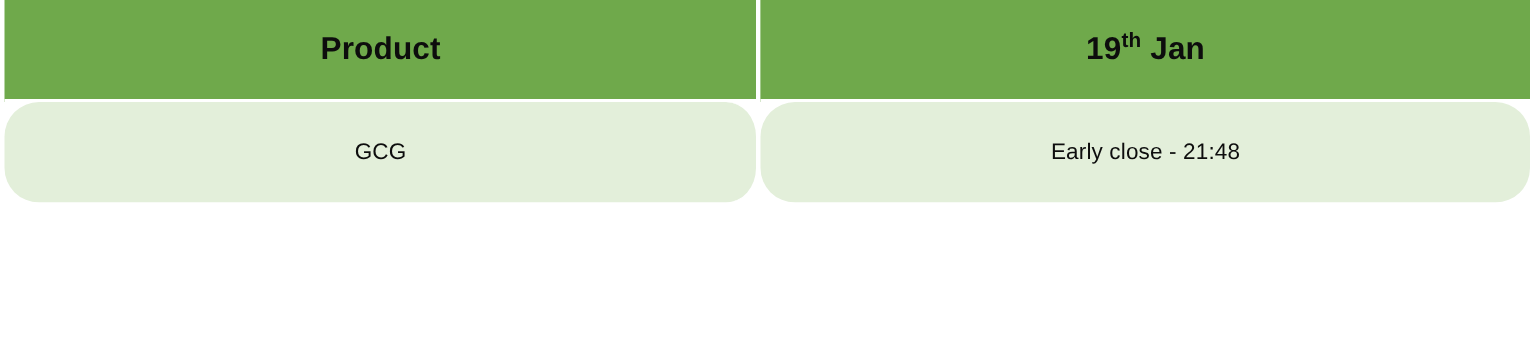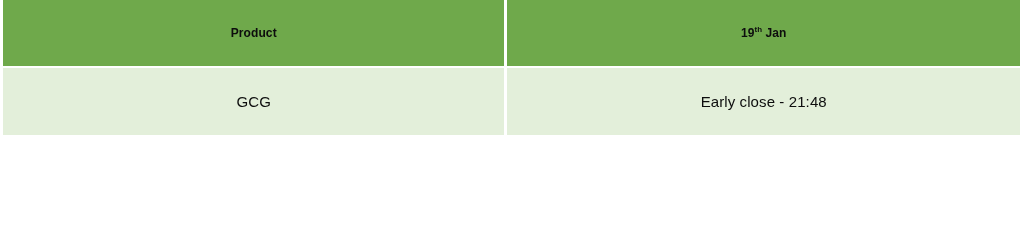--- a/index.html
+++ b/index.html
@@ -44,38 +44,39 @@
     vertical-align: middle;
     color: #0d0d0d;
     border: 0;
   }
 
   
   .header-row th {
     height: 66px;
     background: #6FA94B;
     font-weight: bold;
-    font-size: 12px;
+    font-size: 21px;
     letter-spacing: 0.1px;
     border-right: 3px solid #ffffff;
     border-bottom: 2px solid #ffffff;
   }
   .header-row th.last-col {
     border-right: 0;
     margin-left: 32px;
   }
 
   
   .body-row td {
     height: 67px;
     background: #E3EFDA;
     font-weight: normal;
     font-size: 15px;
     letter-spacing: 0.1px;
     border-right: 3px solid #ffffff;
+    border-radius: 23px;
   }
   .body-row td.last-col {
     border-right: 0;
   }
 
   .cell-text {
     display: inline-block;
     line-height: 1.1;
     white-space: nowrap;
   }

